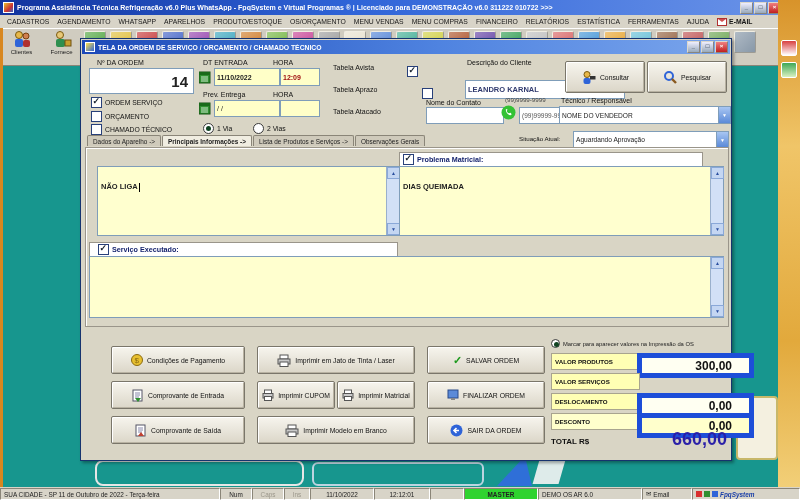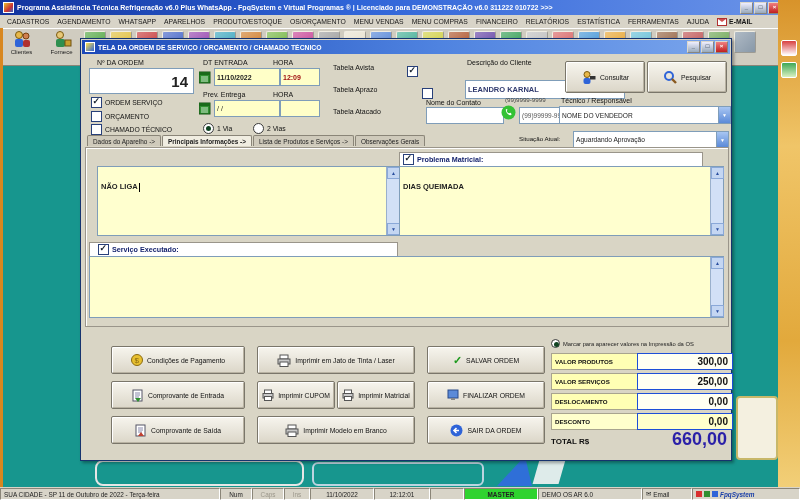--- a/index.html
+++ b/index.html
@@ -76,22 +76,22 @@
                font-size:5px;color:#2a4fa0;text-align:center;line-height:10px;}
   .caret{display:inline-block;width:1px;height:9px;background:#000;margin-left:1px;vertical-align:middle;}
 
   .btn{position:absolute;display:flex;align-items:center;justify-content:center;gap:4px;
        background:linear-gradient(#f7f5ee,#dbd6c8);border:1px solid #7a766a;border-radius:2px;
        box-shadow:inset 1px 1px 0 #fff, inset -1px -1px 0 #b8b2a2;font-size:6.8px;color:#111;white-space:nowrap;cursor:default;}
   .btn .ic{flex:none;display:flex;}
 
   .vlab{position:absolute;background:#ffffb4;border:1px solid #a8a48f;font-size:6.2px;font-weight:bold;color:#111;
         display:flex;align-items:center;padding-left:3px;white-space:nowrap;}
-  .vval{position:absolute;background:#fffff2;border:1px solid #1d4ed8;font-size:10px;font-weight:bold;color:#111;
-        display:flex;align-items:center;justify-content:flex-end;padding-right:4px;}
+  .vval{position:absolute;background:#fffff2;border:5px solid #1d4ed8;font-size:12px;font-weight:bold;color:#111;
+        display:flex;align-items:center;justify-content:flex-end;padding-right:17px;}
   .note{position:absolute;display:flex;align-items:center;gap:3px;font-size:5.8px;color:#222;white-space:nowrap;}
   .total-val{position:absolute;font-size:18px;font-weight:bold;color:#2a1fa8;text-align:right;}
 
   
   .statusbar{left:0;top:487px;width:800px;height:13px;background:#d8d4c8;display:flex;font-size:6.4px;color:#222;}
   .sb-cell{border:1px solid;border-color:#8a8578 #ffffff #ffffff #8a8578;display:flex;align-items:center;gap:2px;
            padding:0 3px;height:10px;margin-top:1px;white-space:nowrap;overflow:hidden;flex:none;}
   .dim{color:#9a968a;}
   .master{background:#2fd32f;font-weight:bold;justify-content:center;}
   .brand{font-weight:bold;font-style:italic;color:#1a3fa8;}
@@ -452,21 +452,20 @@
     
     <div class="note" style="left:470px;top:300px;">
       <span class="rd on" style="width:7px;height:7px;"></span>
       <span>Marcar para aparecer valores na Impressão da OS</span>
     </div>
 
     <div class="vlab" style="left:470px;top:314px;width:84px;height:15px;">VALOR PRODUTOS</div>
     <div class="vval" style="left:556px;top:314px;width:90px;height:15px;">300,00</div>
 
     <div class="vlab" style="left:470px;top:334px;width:84px;height:15px;">VALOR SERVIÇOS</div>
-    <div class="vval" style="left:556px;top:334px;width:90px;height:15px;">250,00</div>
 
     <div class="vlab" style="left:470px;top:354px;width:84px;height:15px;">DESLOCAMENTO</div>
     <div class="vval" style="left:556px;top:354px;width:90px;height:15px;">0,00</div>
 
     <div class="vlab" style="left:470px;top:374px;width:84px;height:15px;background:#ffffcc;">DESCONTO</div>
     <div class="vval" style="left:556px;top:374px;width:90px;height:15px;background:#ffffcc;">0,00</div>
 
     <span class="lbl" style="left:470px;top:398px;font-weight:bold;font-size:8px;">TOTAL R$</span>
     <div class="total-val" style="left:540px;top:390px;width:106px;">660,00</div>
   </div>

